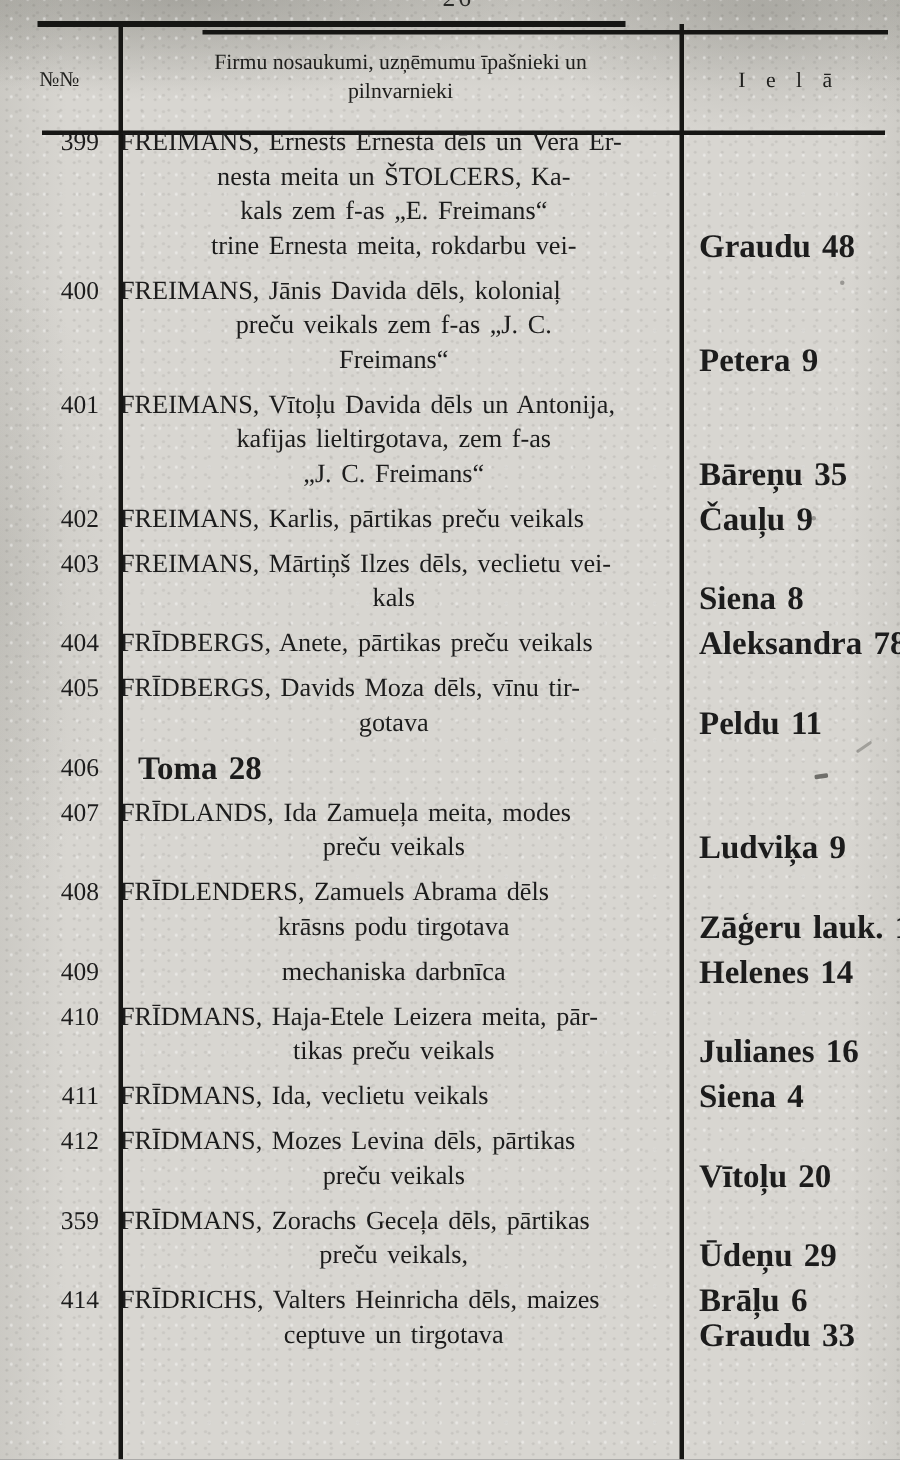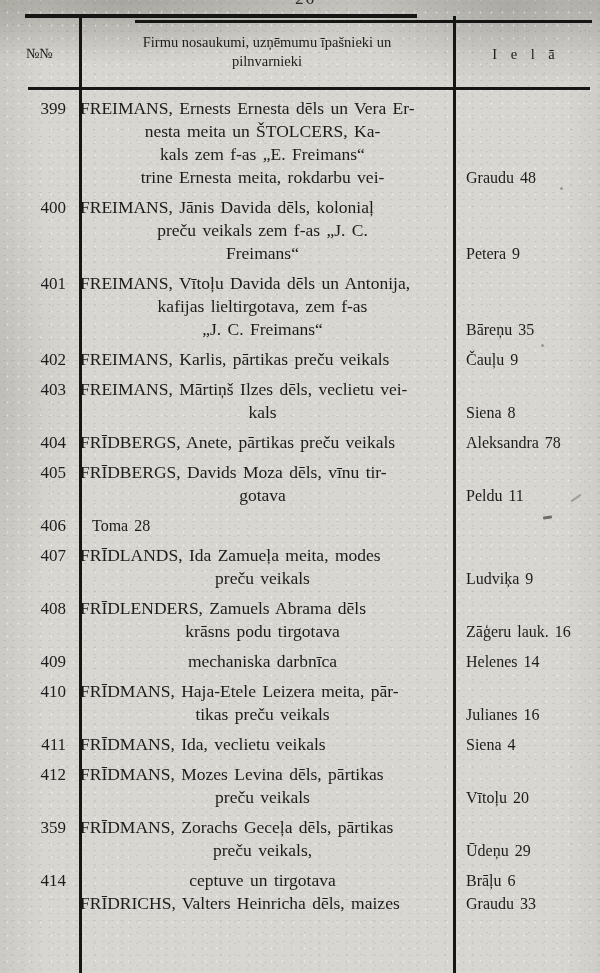--- a/index.html
+++ b/index.html
@@ -39,35 +39,35 @@
   .vline-1 { left: 79px;  top: 16px; width: 2.5px; height: 957px; }
   .vline-2 { left: 453px; top: 16px; width: 2.5px; height: 957px; }
 
   
   .hdr { position: absolute; text-align: center; color: #20201e; }
   .hdr-no { left: 0; top: 46px; width: 79px; font-size: 14px; }
   .hdr-firm { left: 82px; top: 33px; width: 370px; font-size: 14.5px; line-height: 19px; }
   .hdr-street { left: 456px; top: 46px; width: 140px; font-size: 14.5px; letter-spacing: 5px; }
 
   
-  .tbody { position: absolute; left: 0; top: 97px; width: 508px; }
+  .tbody { position: absolute; left: 0; top: 83px; width: 508px; }
   .trow { display: flex; align-items: stretch; margin-bottom: 7px; }
   .cell-no {
     width: 80px; box-sizing: border-box; padding-right: 14px;
     text-align: right; font-size: 17px; line-height: 23px; flex: none;
   }
   .cell-firm {
     width: 374px; box-sizing: border-box; padding-left: 0; padding-right: 9px;
     font-size: 17.5px; line-height: 23px; flex: none; word-spacing: 2px; white-space: nowrap;
   }
   .firm-line.cont { text-align: center; }
   .cell-street {
     flex: 1; box-sizing: border-box; padding-left: 12px;
-    font-size: 16px; line-height: 23px; word-spacing: 2px;
-    display: flex; flex-direction: column; justify-content: flex-end; white-space: nowrap;
+    font-size: 22px; line-height: 23px; word-spacing: 2px;
+    display: flex; flex-direction: column; justify-content: flex-end; white-space: nowrap; font-weight: bold;
   }
 
   
   .speck { position: absolute; background: rgba(25,25,22,0.55); border-radius: 1px; }
   .speck-dash  { left: 543px; top: 516px; width: 9px;  height: 2.5px; transform: rotate(-8deg); }
   .speck-dot-1 { left: 560px; top: 187px; width: 3px;  height: 3px; border-radius: 50%; opacity:.6; }
   .speck-dot-2 { left: 541px; top: 344px; width: 3px;  height: 3px; border-radius: 50%; opacity:.6; }
   .speck-slash { left: 570px; top: 497px; width: 12px; height: 1.8px; transform: rotate(-35deg); opacity:.5; }
 </style>
 </head>
@@ -248,22 +248,22 @@
           <div class="firm-line cont">preču veikals,</div>
         </div>
     <div class="cell-street">
           <div class="street-line">Ūdeņu 29</div>
         </div>
   </div>
 
   <div class="trow">
     <div class="cell-no">414</div>
     <div class="cell-firm">
+          <div class="firm-line">FRĪDRICHS, Valters Heinricha dēls, maizes</div>
           <div class="firm-line cont">ceptuve un tirgotava</div>
-          <div class="firm-line">FRĪDRICHS, Valters Heinricha dēls, maizes</div>
         </div>
     <div class="cell-street">
           <div class="street-line">Brāļu 6</div>
           <div class="street-line">Graudu 33</div>
         </div>
   </div>
 </div>
 
   <div class="speck speck-dash"></div>
   <div class="speck speck-dot-1"></div>

